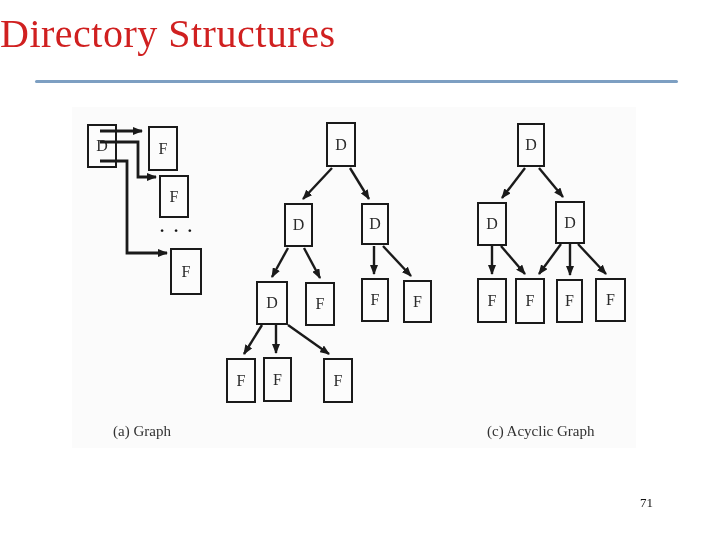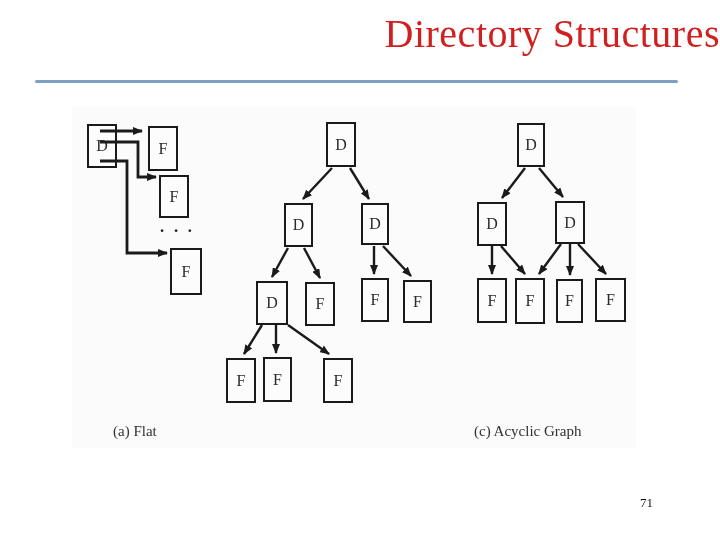--- a/index.html
+++ b/index.html
@@ -8,21 +8,21 @@
     font-family: "Liberation Serif", serif;
     background: #ffffff;
     position: relative;
     overflow: hidden;
   }
   .slide { position: absolute; inset: 0; width: 720px; height: 540px; background: #ffffff; }
 
   .title {
     position: absolute;
     top: 10px; left: 0; width: 720px;
-    text-align: right;
+    text-align: left;
     font-family: "Liberation Serif", serif;
     font-size: 40px;
     font-weight: 400;
     color: var(--title_red, #d02020);
     letter-spacing: 0.5px;
   }
   .divider {
     position: absolute;
     left: 35px; top: 80px;
     width: 643px; height: 3px;
@@ -70,21 +70,21 @@
   .caption {
     position: absolute;
     white-space: nowrap;
     font-family: "Liberation Serif", serif;
     font-size: 15px;
     color: #323232;
     z-index: 2;
   }
   .cap-a { left: 41px;  top: 316px; }
   .cap-b { left: 218px; top: 316px; }
-  .cap-c { left: 402px; top: 316px; text-align: right; }
+  .cap-c { left: 415px; top: 316px; text-align: right; }
 
   .page-number {
     position: absolute;
     left: 640px; top: 495px;
     font-family: "Liberation Serif", serif;
     font-size: 13px;
     color: #111111;
   }
 </style>
 </head>
@@ -145,18 +145,18 @@
     <div class="box" style="left:251px;top:251px;width:30px;height:45px">F</div>
 
     <div class="box" style="left:445px;top:16px;width:28px;height:44px">D</div>
     <div class="box" style="left:405px;top:95px;width:30px;height:44px">D</div>
     <div class="box" style="left:483px;top:94px;width:30px;height:43px">D</div>
     <div class="box" style="left:405px;top:171px;width:30px;height:45px">F</div>
     <div class="box" style="left:443px;top:171px;width:30px;height:46px">F</div>
     <div class="box" style="left:484px;top:172px;width:27px;height:44px">F</div>
     <div class="box" style="left:523px;top:171px;width:31px;height:44px">F</div>
 
-    <div class="caption cap-a">(a) Flat</div>
+    <div class="caption cap-a">(a) Graph</div>
     <div class="caption cap-c">(c) Acyclic Graph</div>
   </div>
 
   <div class="page-number">71</div>
 </div>
 
 </body></html>

